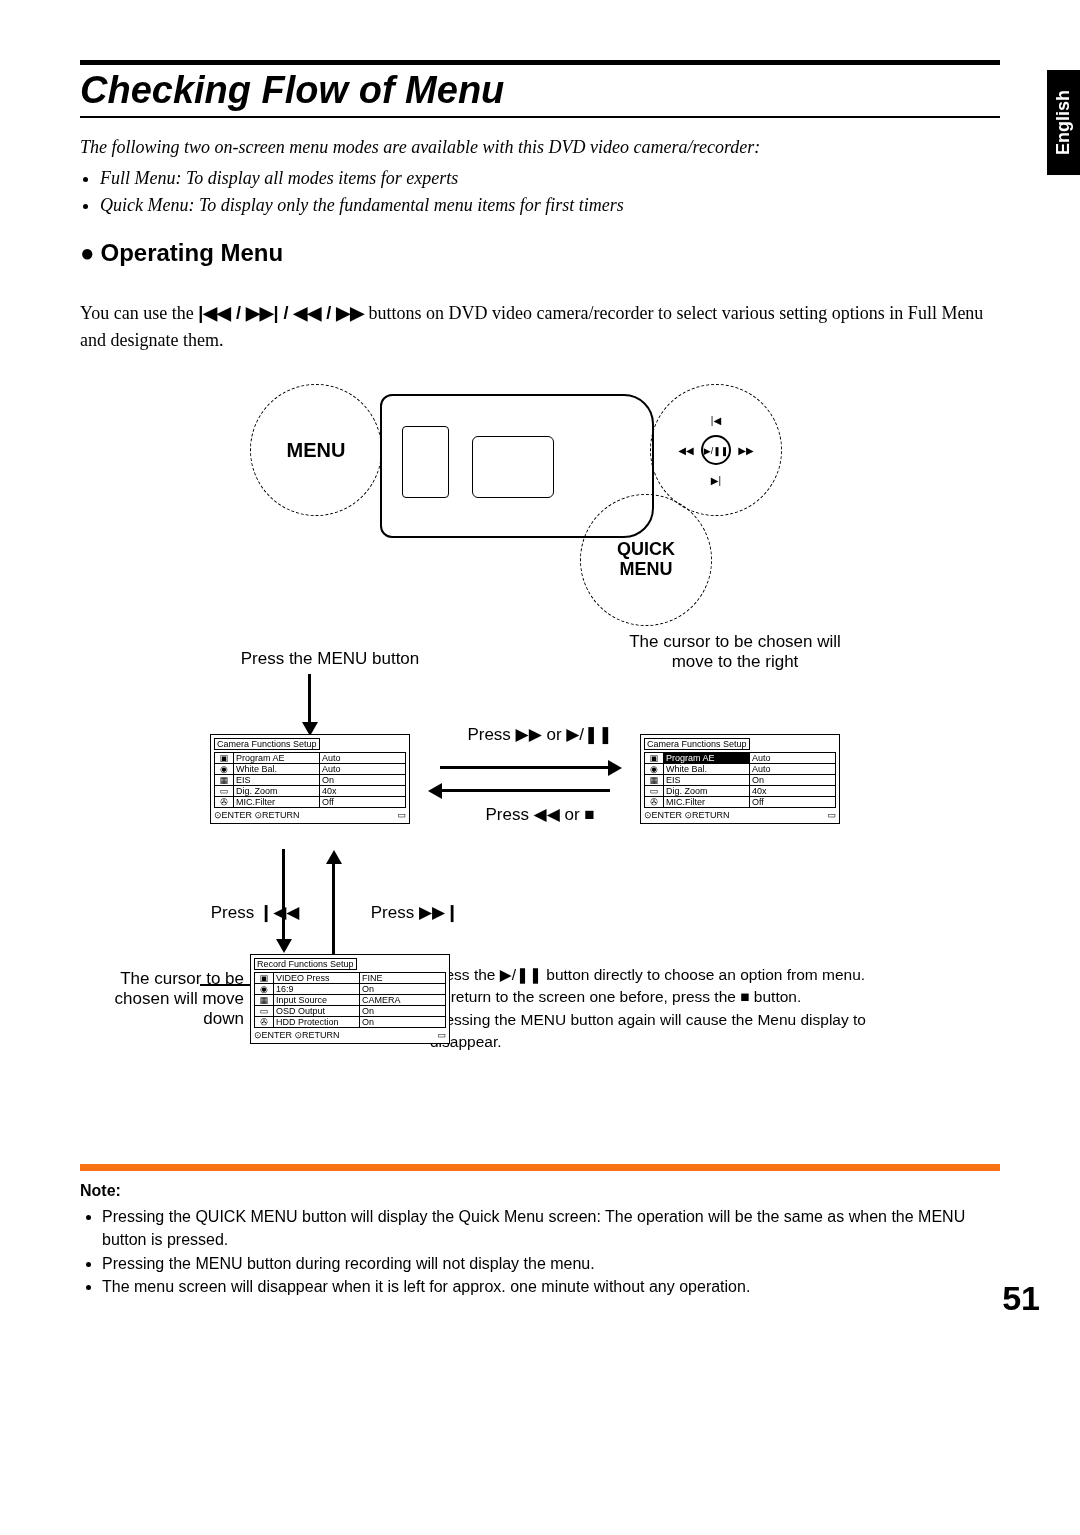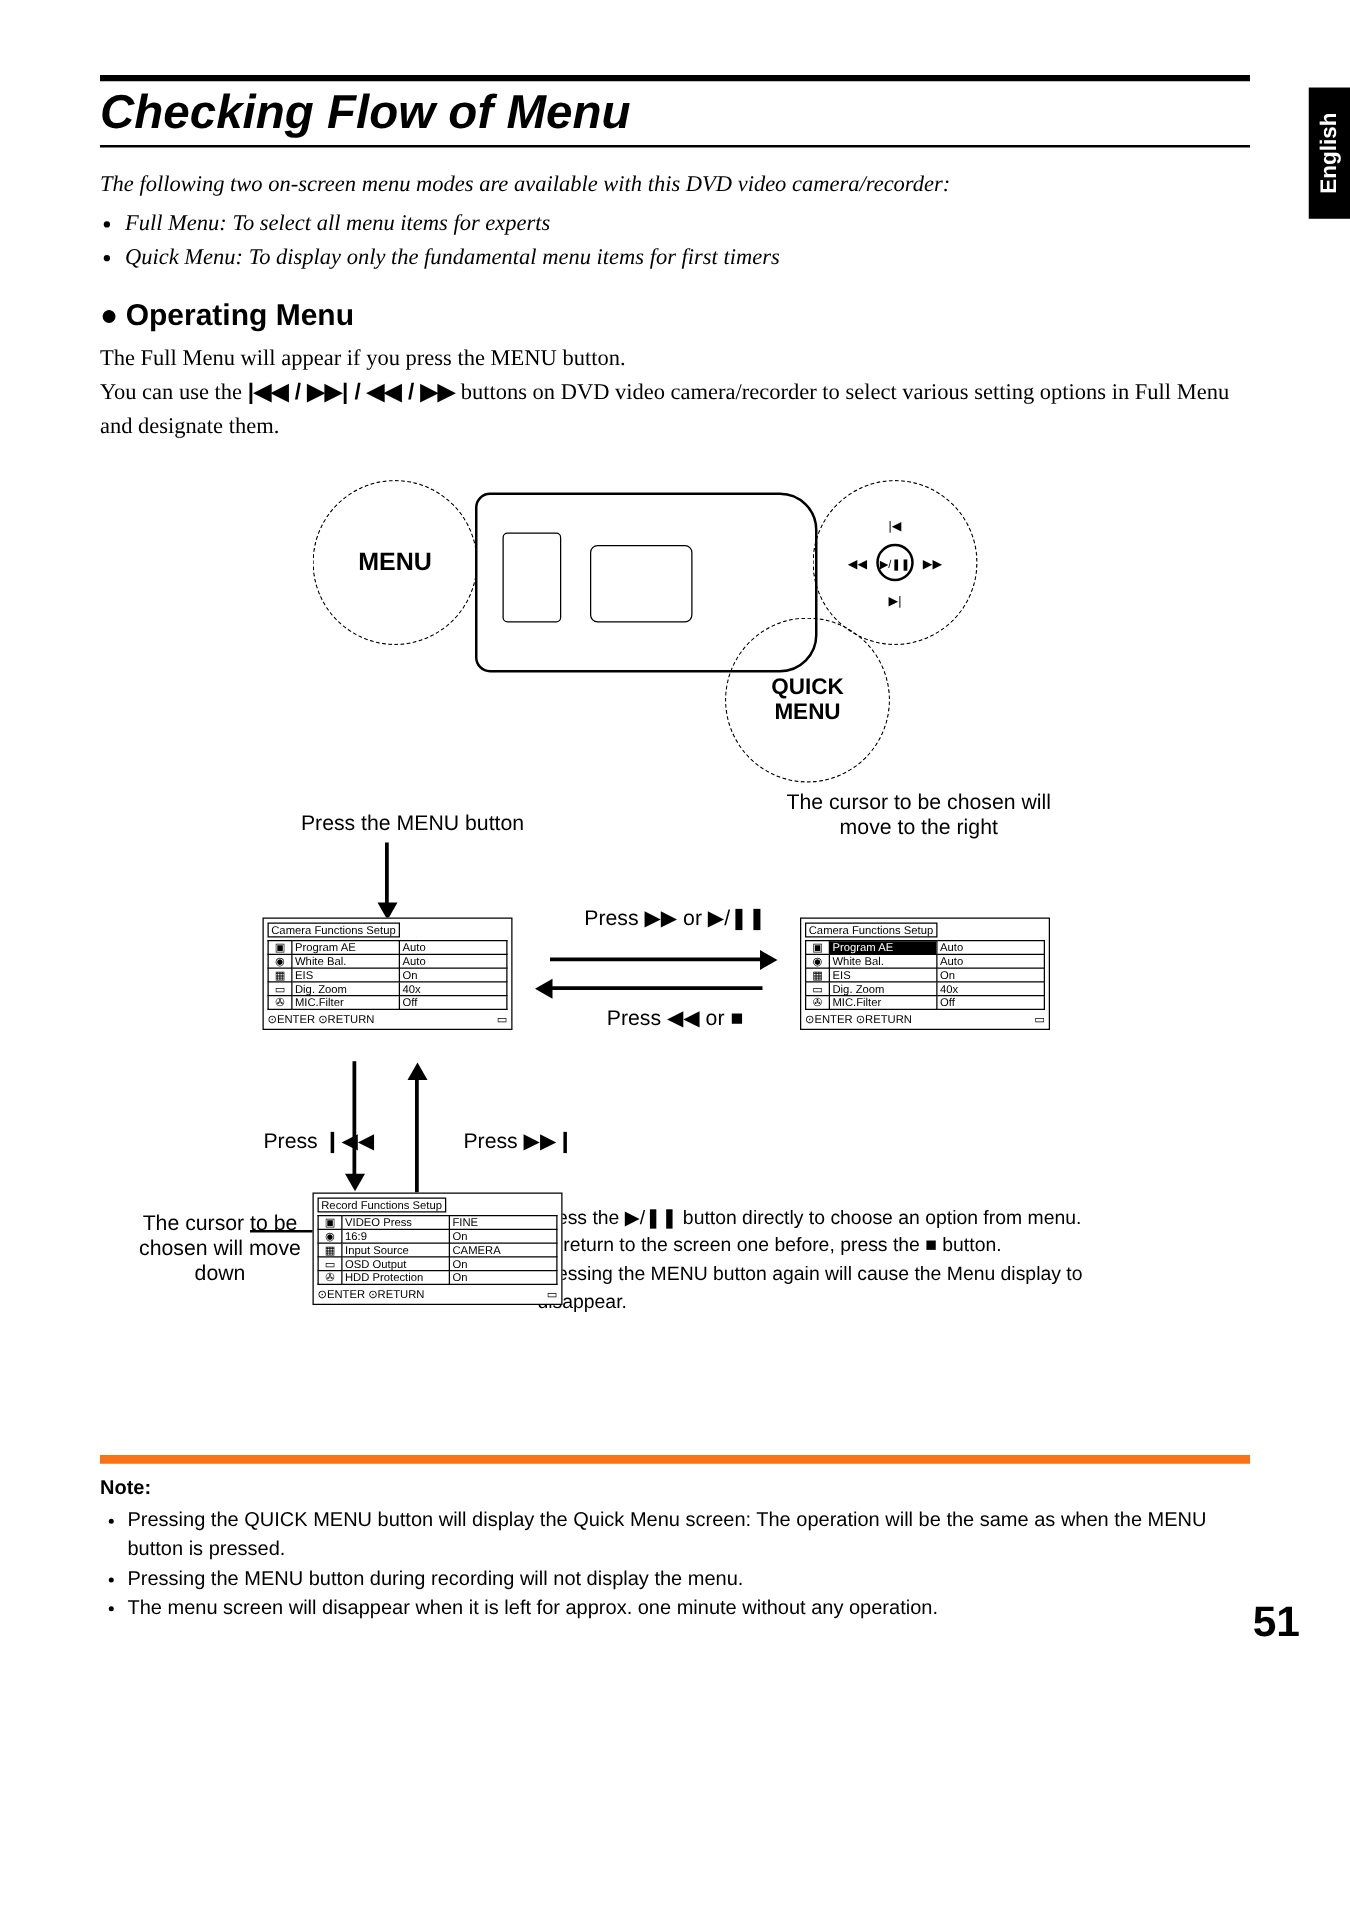--- a/index.html
+++ b/index.html
@@ -127,21 +127,21 @@
     font-size: 17px;
     font-family: Arial, sans-serif;
     text-align: center;
   }
   .cap-pressmenu { top: 275px; left: 120px; width: 260px;}
   .cap-cursor-right { top: 258px; left: 530px; width: 250px;}
   .cap-press-next  { top: 350px; left: 360px; width:200px;}
   .cap-press-prev  { top: 430px; left: 360px; width:200px;}
   .cap-press-fwd   { top: 528px; left: 280px; width:110px;}
   .cap-press-back  { top: 528px; left: 120px; width:110px;}
-  .cap-cursor-down { top: 595px; left: 16px; width:160px; }
+  .cap-cursor-down { top: 595px; left: 4px; width:160px; text-align:right;}
   .cap-bottom-text { top: 590px; left: 350px; width: 510px; text-align:left; font-size:15.5px; line-height:1.45;}
 
   
   .osd {
     position: absolute;
     width: 200px;
     border: 1.5px solid #000;
     background: #fff;
     font-family: Liberation Sans, sans-serif;
     font-size: 10px;
@@ -214,29 +214,29 @@
 
 <div class="page">
   <div class="lang-tab">English</div>
 
   <h1 class="title">Checking Flow of Menu</h1>
   <div class="title-underline"></div>
 
   <div class="intro">
     <div>The following two on-screen menu modes are available with this DVD video camera/recorder:</div>
     <ul>
-      <li>Full Menu: To select all menu items for experts</li>
+      <li>Full Menu: To display all modes items for experts</li>
       <li>Quick Menu: To display only the fundamental menu items for first timers</li>
     </ul>
   </div>
 
   <div class="subheading">Operating Menu</div>
 
   <div class="body-text">
-    <span>The Full Menu will appear if you press the MENU button.</span><br>
+    <br>
     <span>You can use the </span>
     <span class="sym">|◀◀ / ▶▶| / ◀◀ / ▶▶</span>
     <span> buttons on DVD video camera/recorder to select various setting options in Full Menu and designate them.</span>
   </div>
 
   <div class="diagram-area">
     <div class="camera-wrap">
       <div class="dial menu-dial">MENU</div>
       <div class="camera-body"></div>
       <div class="dial joy-dial">

